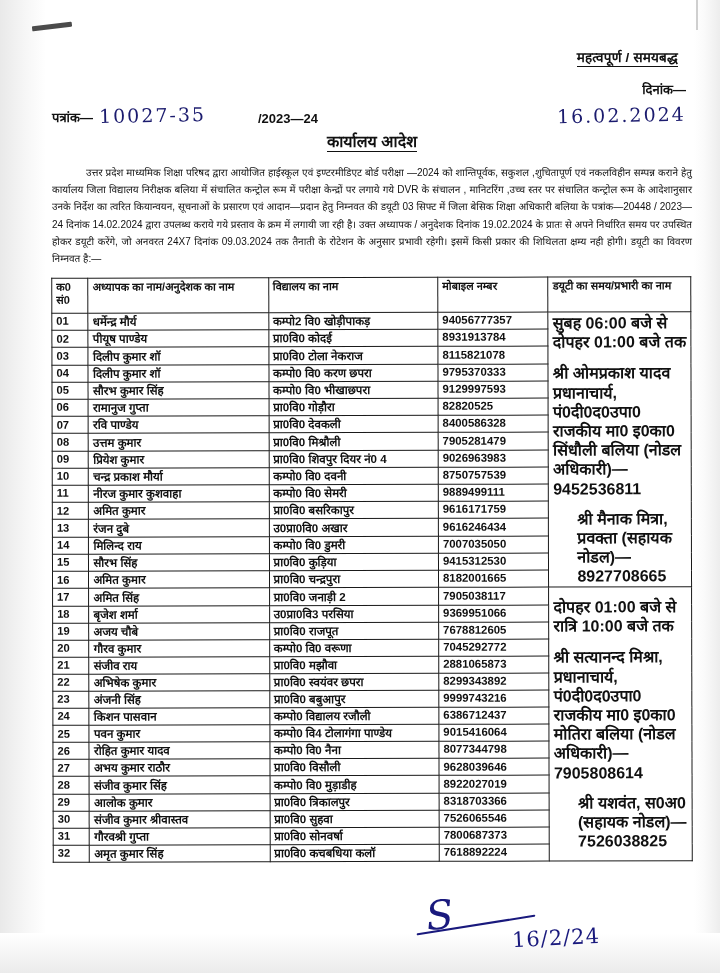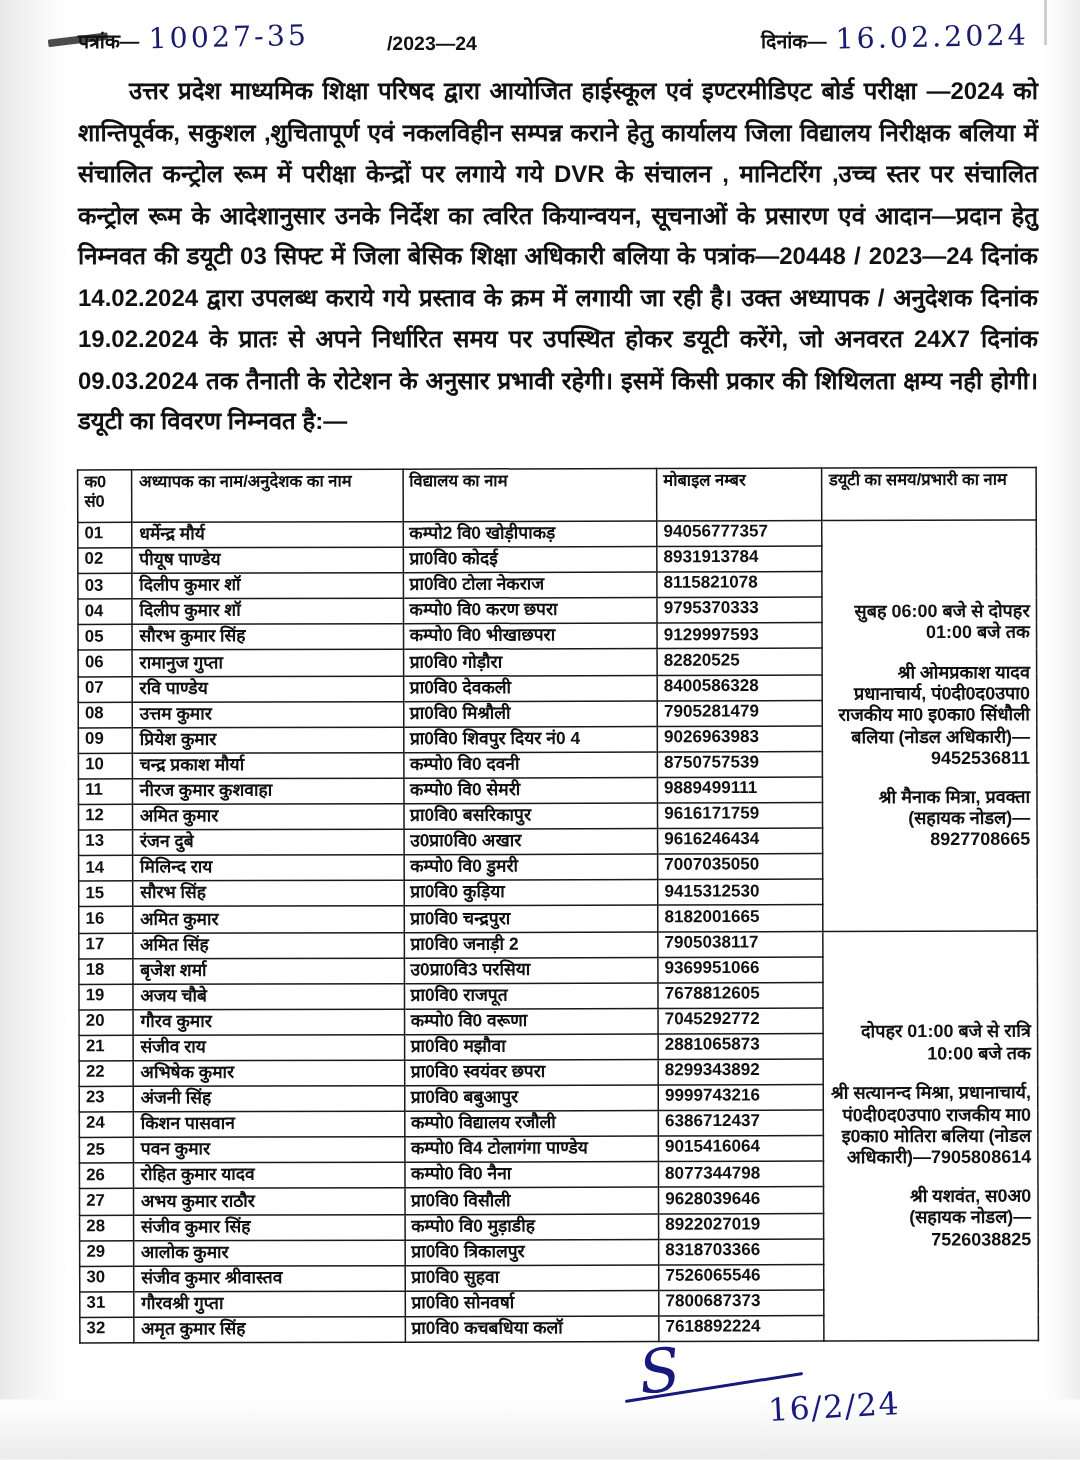--- a/index.html
+++ b/index.html
@@ -89,39 +89,39 @@
   .hand {
     font-family: "DejaVu Serif", serif;
     font-weight: 400;
     font-size: 19px;
     color: #1b1b6e;
     letter-spacing: 2px;
     transform: rotate(-1.2deg);
     display: inline-block;
   }
   .meta-session { margin-left: 52px; font-size: 13px; font-weight: 700; }
-  .meta-right { margin-left: auto; display:flex; align-items:flex-end; gap:6px; padding-right: 6px;}
+  .meta-right { margin-left: auto; display:flex; align-items:flex-end; gap:6px; padding-right: 6px; flex-direction: column;}
 
   .order-title {
     text-align: center;
     font-size: 16px;
     font-weight: 700;
     margin-top: 4px;
   }
   .order-title span { border-bottom: 1.6px solid #111; padding-bottom: 1px; }
 
   
   .body-para {
     margin-top: 12px;
-    font-size: 16px;
+    font-size: 10px;
     line-height: 1.72;
     text-align: justify;
     text-justify: inter-word;
     text-indent: 34px;
-    font-weight: 700;
+    font-weight: 400;
   }
 
   
   table.duty-table {
     width: 100%;
     border-collapse: collapse;
     margin-top: 8px;
     font-size: 11.6px;
     table-layout: fixed;
     transform: rotate(-0.15deg);
@@ -147,24 +147,23 @@
   .col-school{ width: 158px; }
   .col-mobile{ width: 103px; font-family: "Liberation Sans", sans-serif; font-weight: 400; font-size: 11.4px;}
   .col-duty  { width: 133px; }
 
   td.sno { font-size: 11.2px; padding-left: 5px; }
   tbody tr { height: 17.1px; }
 
   .duty-cell {
     vertical-align: top;
     padding: 3px 5px 5px 5px;
-    font-size: 12px;
+    font-size: 16px;
     line-height: 1.45;
     font-weight: 600;
-    text-align: right;
   }
   .duty-cell .shift-time { display:block; margin-bottom: 12px; }
   .duty-cell .officer { display:block; margin-bottom: 11px; }
   .duty-cell .assistant { display:block;margin-left:24px; }
 
   
   .signature-area {
     position: absolute;
     right: 84px;
     top: 896px;
@@ -206,34 +205,40 @@
 <div class="page">
 
   <div class="scan-shade-left"></div>
   <div class="scan-shade-right"></div>
   <div class="scan-shade-bottom"></div>
   <div class="staple-mark"></div>
   <div class="edge-mark-tr"></div>
 
   <div class="content">
 
+    <div class="urgent-line">
+      <span>महत्वपूर्ण / समयबद्ध</span>
+    </div>
 
 
     <div class="meta-row">
       <div class="meta-left">
         <span class="meta-label">पत्रांक—</span>
         <span class="hand">10027-35</span>
       </div>
       <span class="meta-session">/2023—24</span>
       <div class="meta-right">
         <span class="meta-label">दिनांक—</span>
         <span class="hand">16.02.2024</span>
       </div>
     </div>
 
+    <div class="order-title">
+      <span>कार्यालय आदेश</span>
+    </div>
 
     <p class="body-para">उत्तर प्रदेश माध्यमिक शिक्षा परिषद द्वारा आयोजित हाईस्कूल एवं इण्टरमीडिएट बोर्ड परीक्षा —2024 को शान्तिपूर्वक, सकुशल ,शुचितापूर्ण एवं नकलविहीन सम्पन्न कराने हेतु कार्यालय जिला विद्यालय निरीक्षक बलिया में संचालित कन्ट्रोल रूम में परीक्षा केन्द्रों पर लगाये गये DVR के संचालन , मानिटरिंग ,उच्च स्तर पर संचालित कन्ट्रोल रूम के आदेशानुसार उनके निर्देश का त्वरित कियान्वयन, सूचनाओं के प्रसारण एवं आदान—प्रदान हेतु निम्नवत की डयूटी 03 सिफ्ट में जिला बेसिक शिक्षा अधिकारी बलिया के पत्रांक—20448 / 2023—24 दिनांक 14.02.2024 द्वारा उपलब्ध कराये गये प्रस्ताव के क्रम में लगायी जा रही है। उक्त अध्यापक / अनुदेशक दिनांक 19.02.2024 के प्रातः से अपने निर्धारित समय पर उपस्थित होकर डयूटी करेंगे, जो अनवरत 24X7 दिनांक 09.03.2024 तक तैनाती के रोटेशन के अनुसार प्रभावी रहेगी। इसमें किसी प्रकार की शिथिलता क्षम्य नही होगी। डयूटी का विवरण निम्नवत है:—</p>
 
     <table class="duty-table">
       <colgroup>
         <col class="col-sno">
         <col class="col-name">
         <col class="col-school">
         <col class="col-mobile">
         <col class="col-duty">

